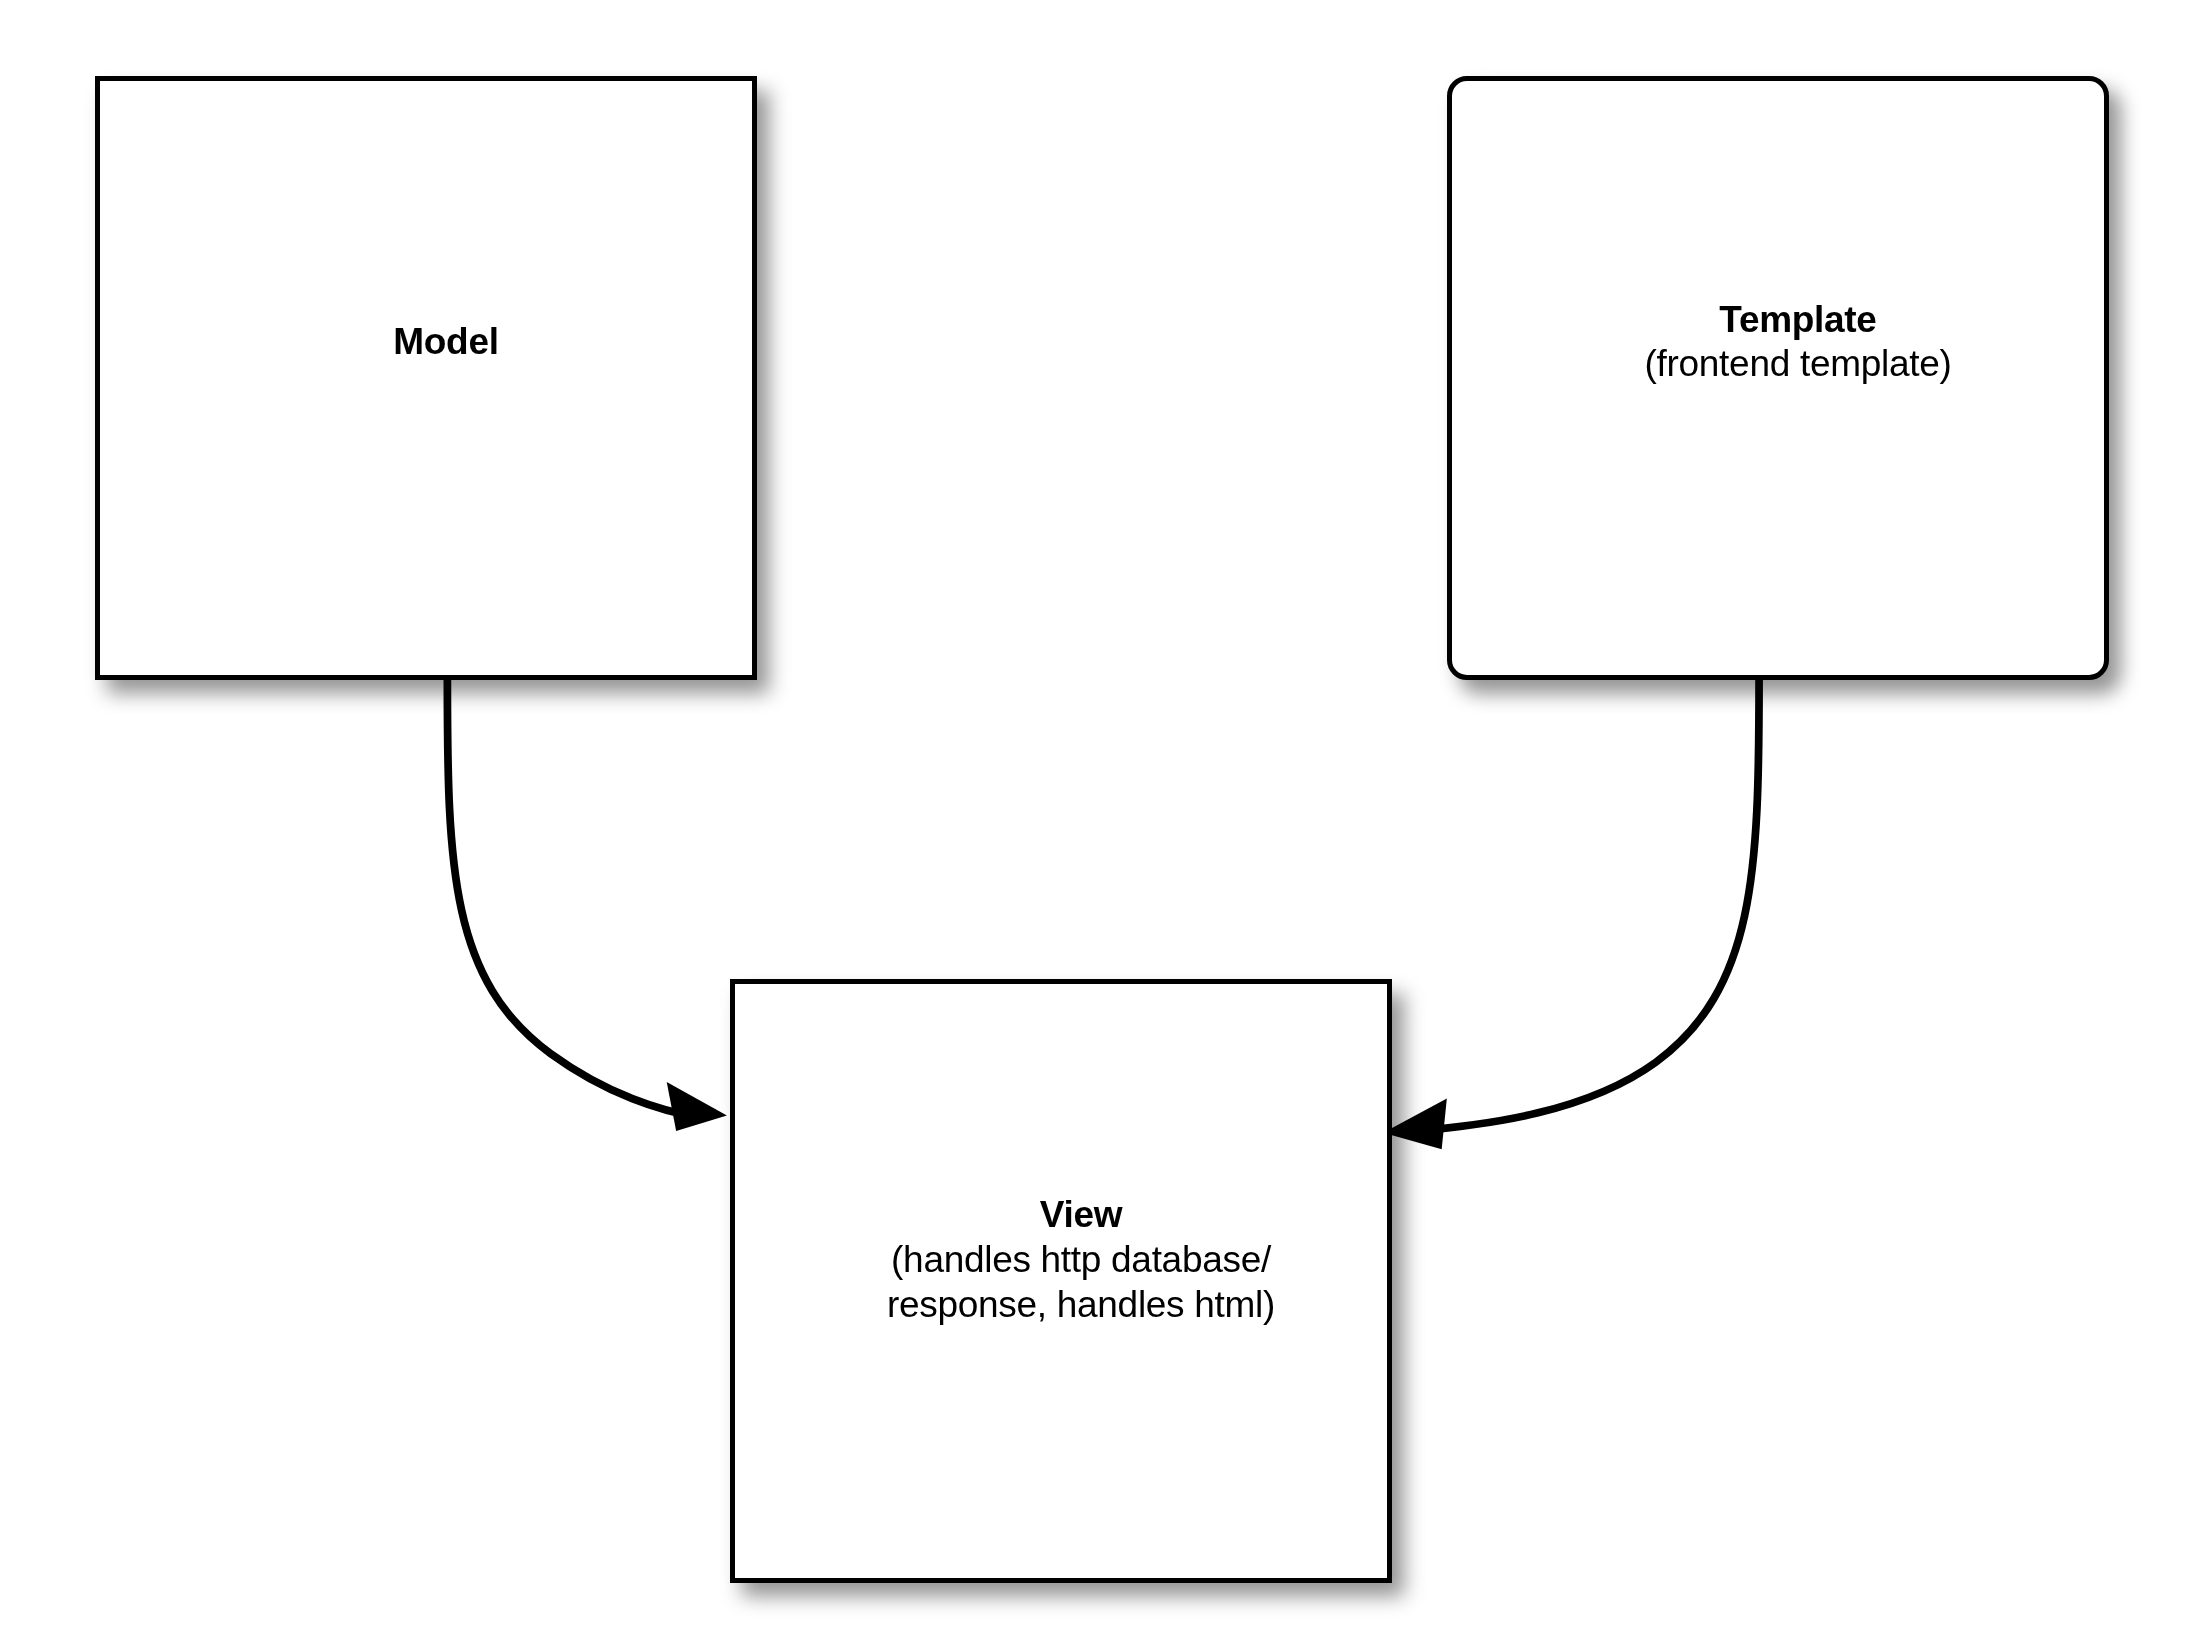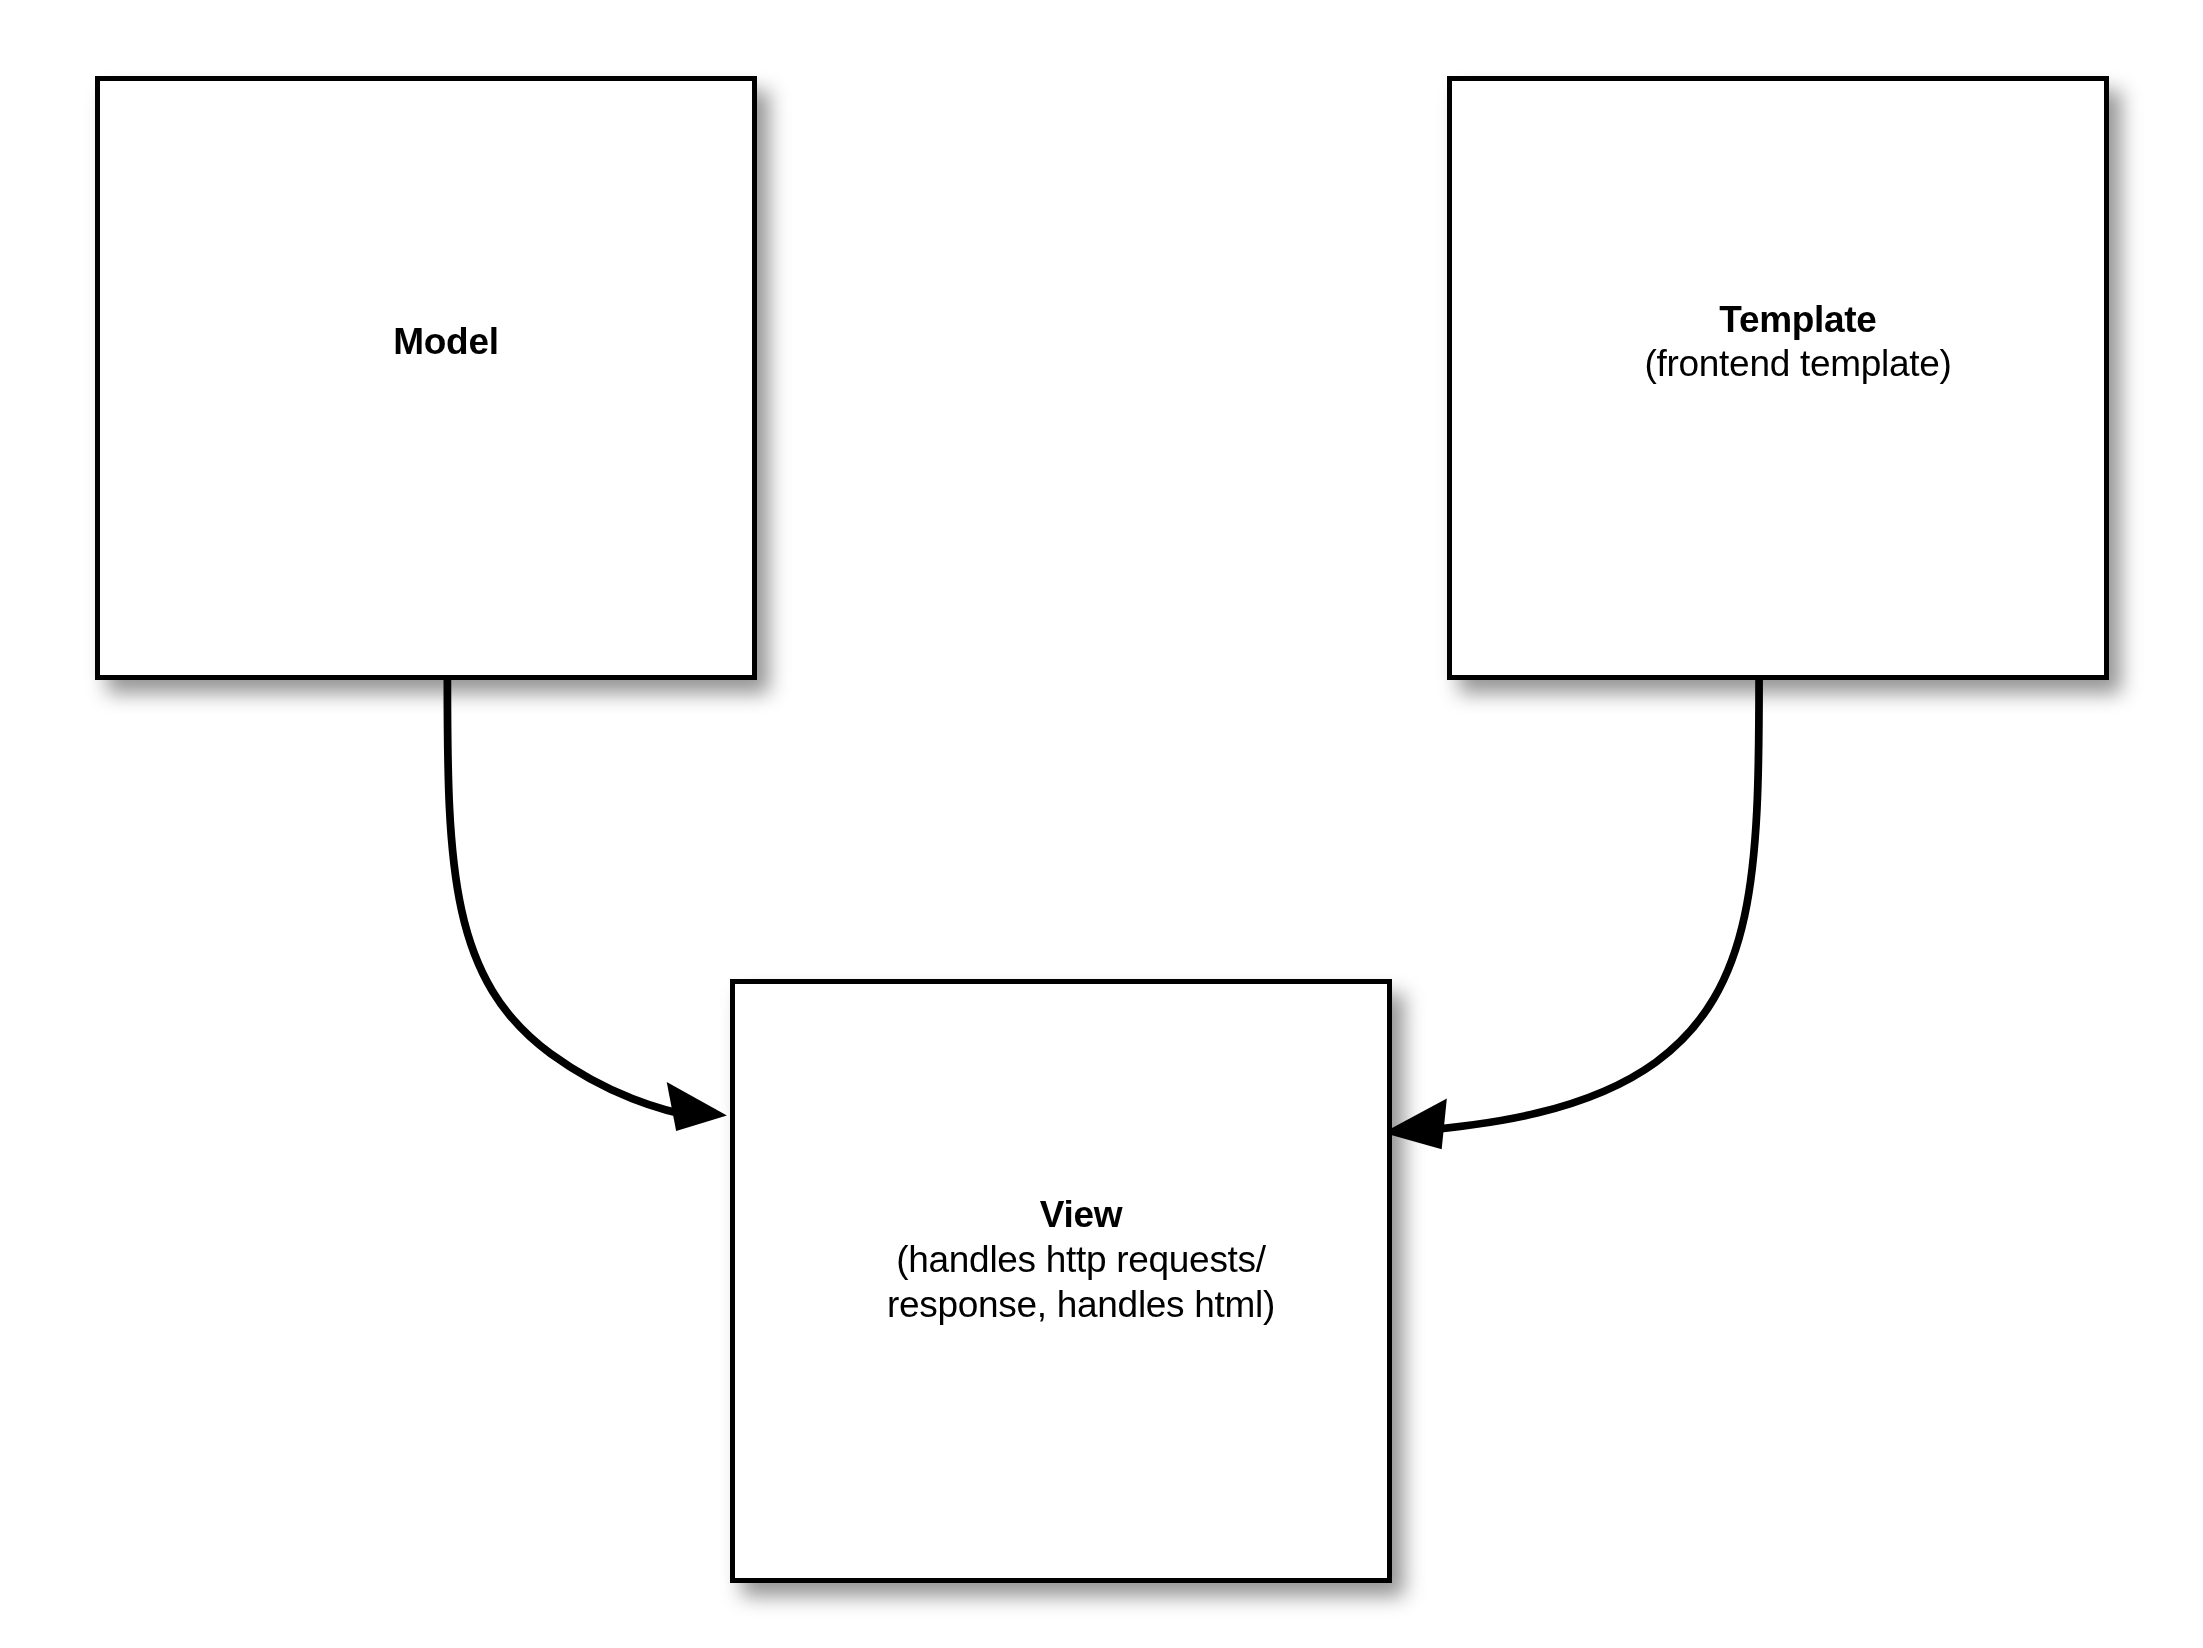--- a/index.html
+++ b/index.html
@@ -57,21 +57,21 @@
   }
   .node-desc {
     font-size: 37px;
     font-weight: normal;
     line-height: 1.22;
     letter-spacing: -0.3px;
   }
   .node-desc .dline { display: block; white-space: nowrap; }
 
   #node-model    { left: 95px;  top: 76px; }
-  #node-template { left: 1447px; top: 76px; }
+  #node-template { left: 1447px; top: 76px; border-radius: 20px; }
   #node-view     { left: 730px;  top: 931px; margin-top: 48px; }
   #node-view .node-inner { transform: translateY(-20.6px); }
 </style>
 </head>
 <body>
 
 <div id="canvas">
 
   <svg id="edges" viewBox="0 0 2561 1916" xmlns="http://www.w3.org/2000/svg">
 
@@ -98,20 +98,20 @@
       <div class="node-desc">
         <span class="dline">(frontend template)</span>
       </div>
     </div>
   </div>
 
   <div class="node" id="node-view">
     <div class="node-inner">
       <div class="node-title">View</div>
       <div class="node-desc">
-        <span class="dline">(handles http requests/</span>
+        <span class="dline">(handles http database/</span>
         <span class="dline">response, handles html)</span>
       </div>
     </div>
   </div>
 
 </div>
 
 
 </body></html>

